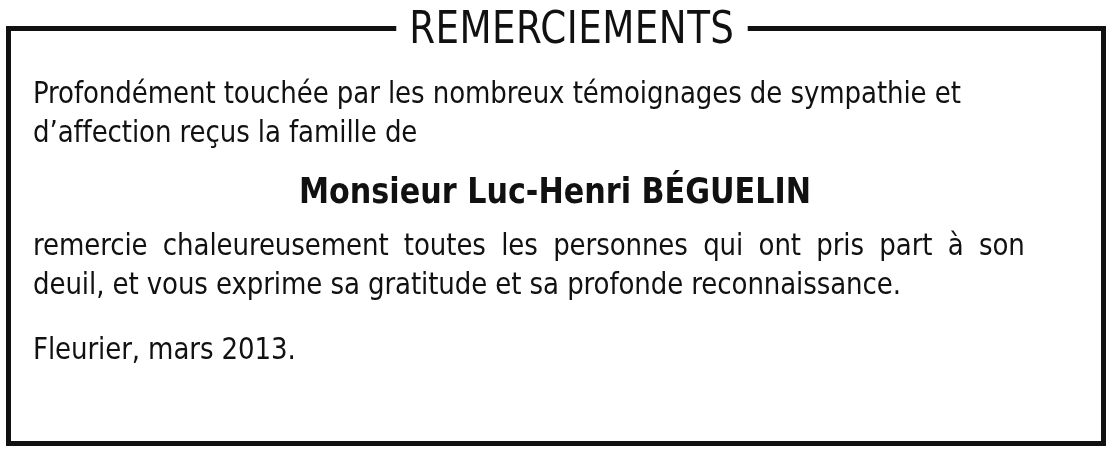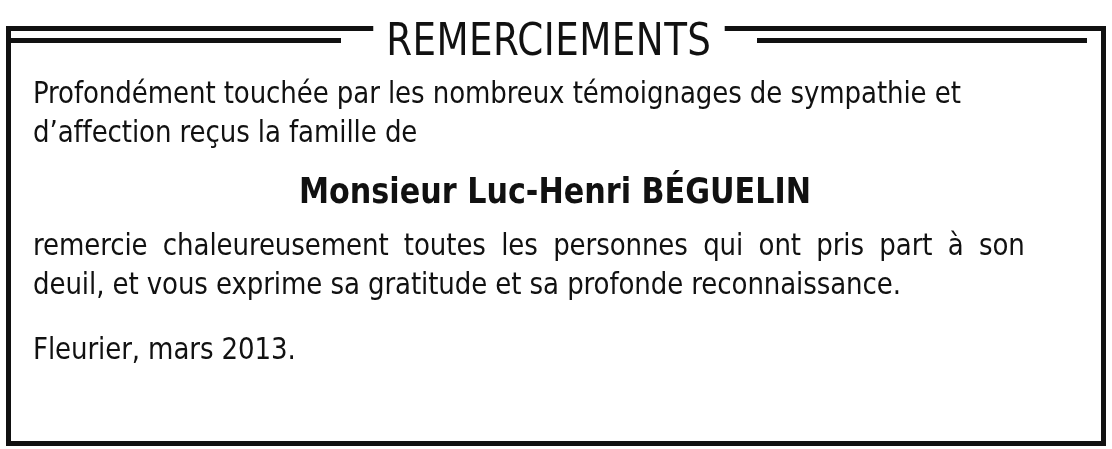--- a/index.html
+++ b/index.html
@@ -27,24 +27,23 @@
 
   
   .title-row {
     position: absolute;
     top: -31px;
     left: 0;
     right: 0;
     height: 56px;
     display: flex;
     align-items: center;
-    justify-content: flex-start;
-    gap: 17px;
+    justify-content: flex-end;
+    gap: 8px;
     pointer-events: none;
-    margin-top: 12px;
   }
   .title-rule {
     height: 5px;
     background: #111111;
     flex: 0 0 auto;
   }
   .title-rule.left { width: 330px; }
   .title-rule.right { width: 330px; }
   .title-text {
     background: #ffffff;

